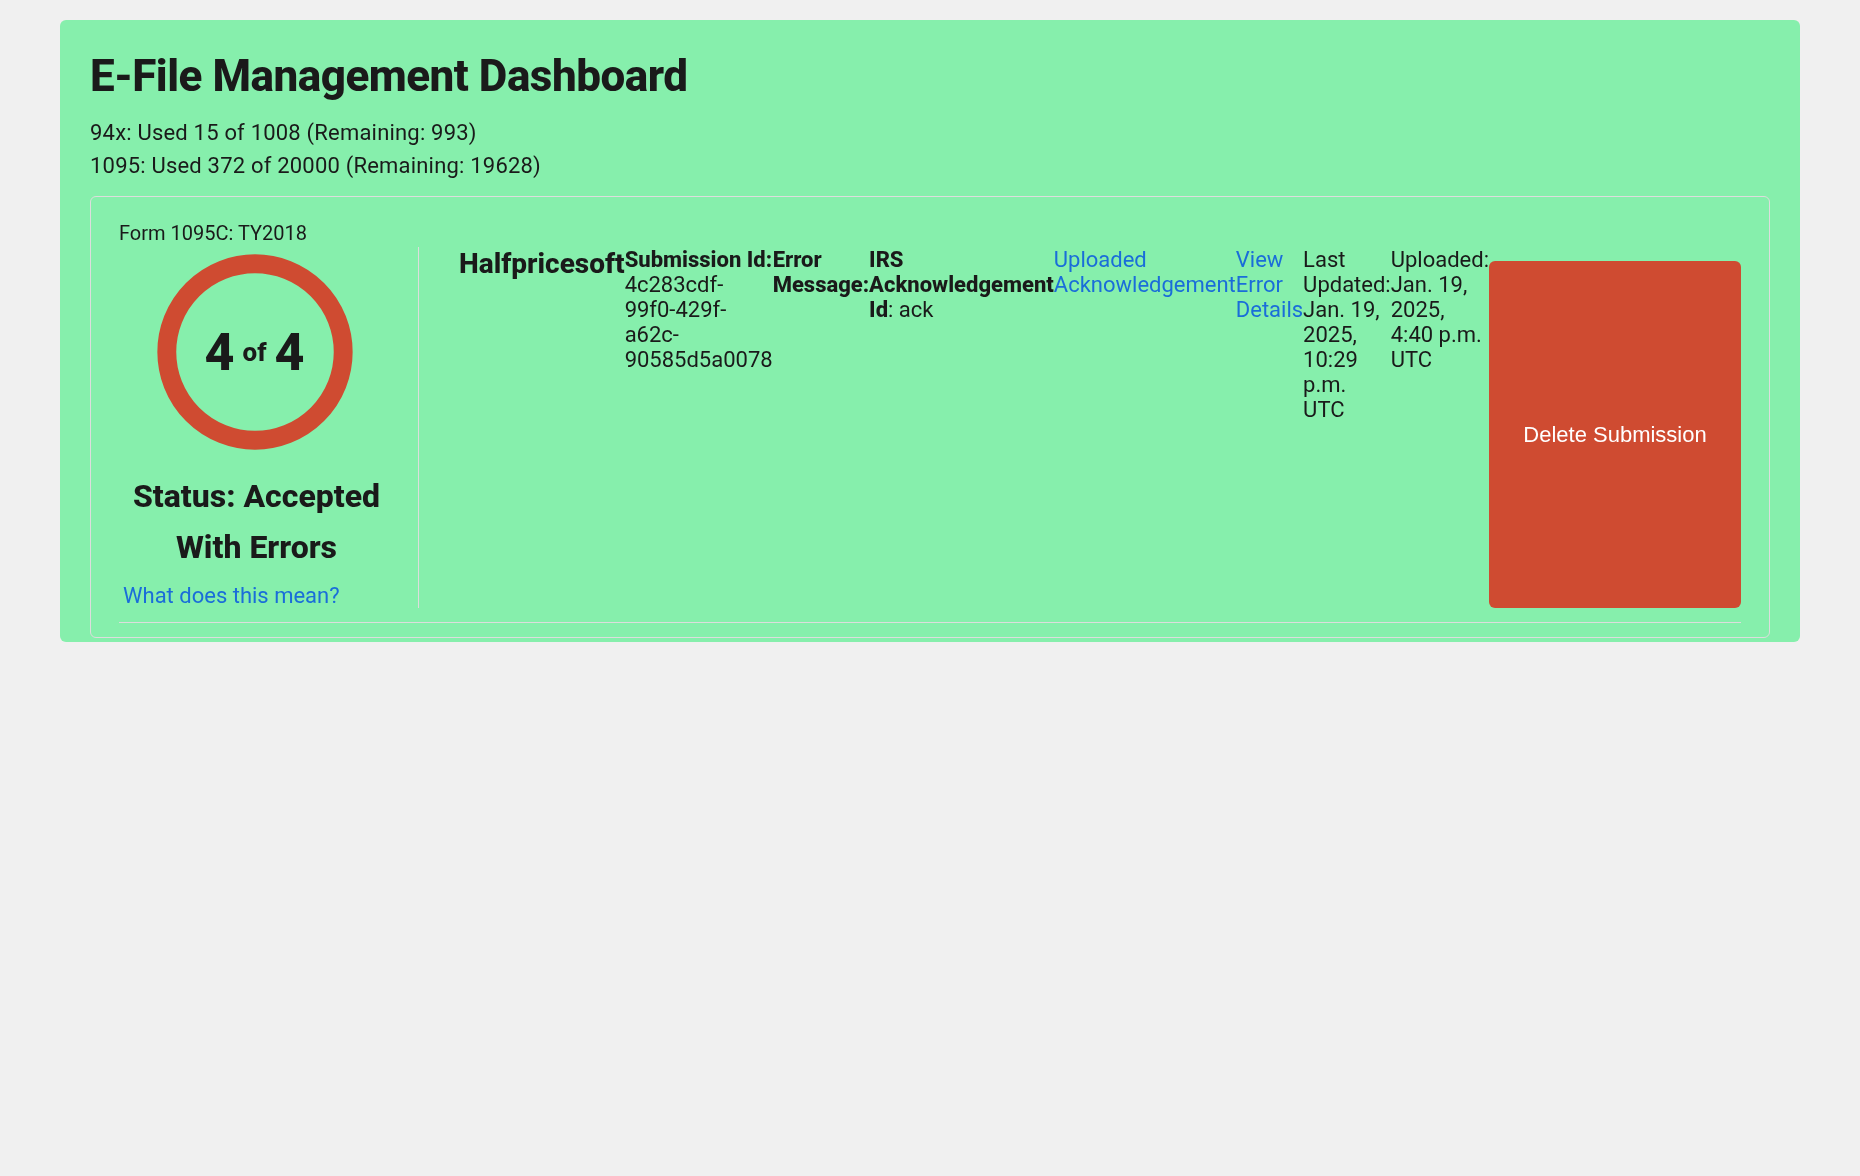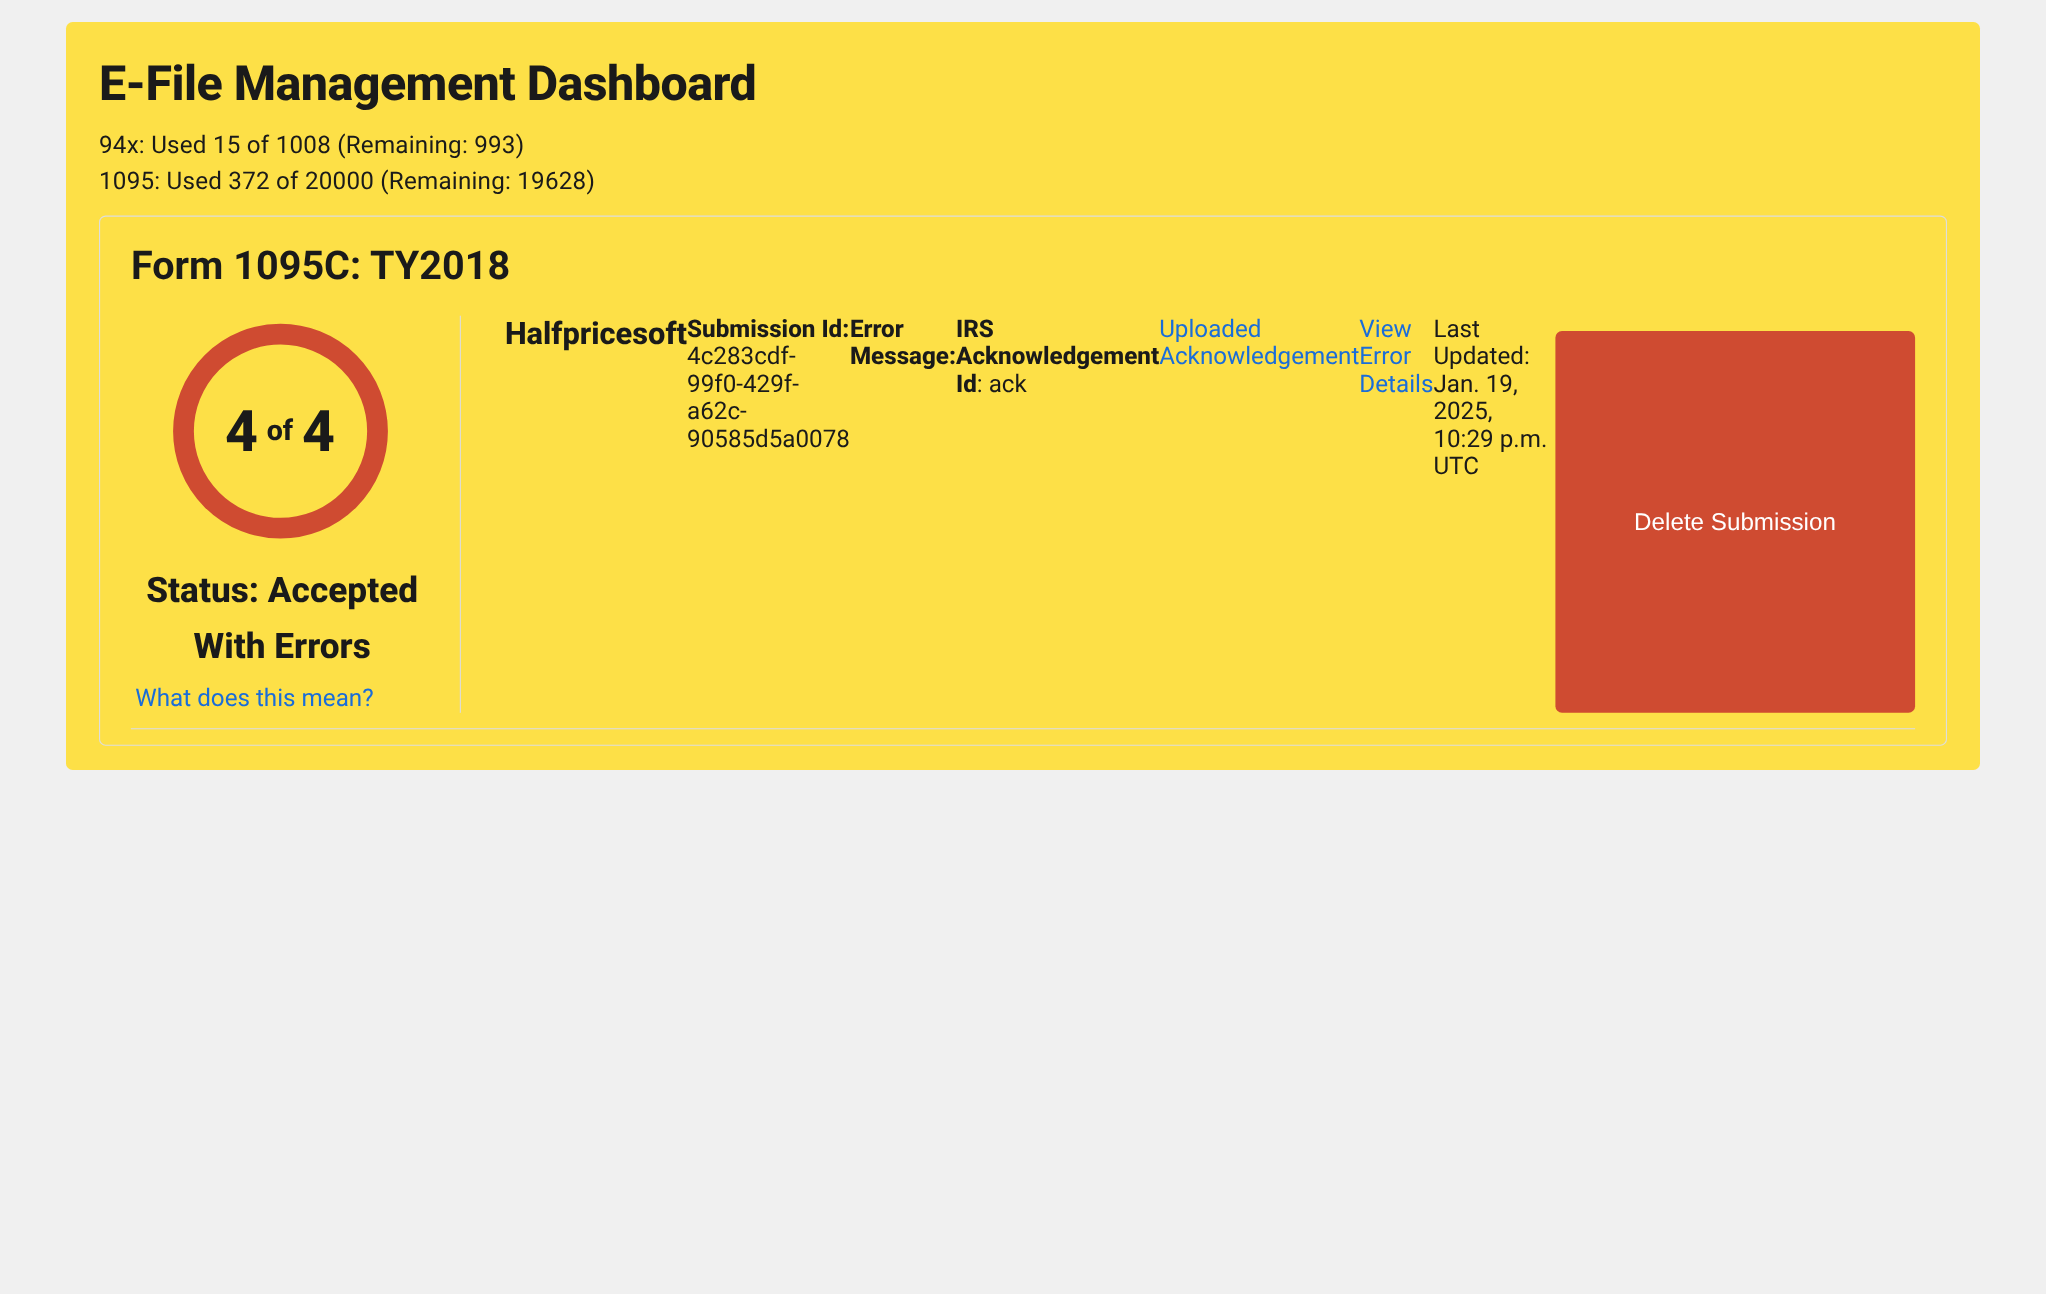--- a/index.html
+++ b/index.html
@@ -3,23 +3,23 @@
 <meta charset="utf-8">
 <style>
 * { box-sizing: border-box; margin: 0; padding: 0; }
 body {
   font-family: -apple-system, BlinkMacSystemFont, "Segoe UI", Roboto, "Helvetica Neue", Arial, sans-serif;
   background: #f0f0f0;
   padding: 20px 60px;
   color: #1a1a1a;
 }
 .card {
-  background: #fde047;
+  background: #86efac;
   border-radius: 6px;
-  padding: 30px 30px 22px 30px;
+  padding: 30px 30px 4px 30px;
 }
 .page-title {
   font-size: 44px;
   font-weight: 800;
   letter-spacing: -0.5px;
   margin-bottom: 18px;
 }
 .usage-line {
   font-size: 22px;
   font-weight: 400;
@@ -27,23 +27,23 @@
   letter-spacing: 0.2px;
 }
 .usage-line .strong { font-weight: 400; }
 .form-panel {
   border: 1px solid #ddd;
   border-radius: 6px;
   margin-top: 18px;
   padding: 24px 28px 14px 28px;
 }
 .form-title {
-  font-size: 36px;
-  font-weight: 700;
-  margin-bottom: 24px;
+  font-size: 20px;
+  font-weight: 400;
+  margin-bottom: 2px;
 }
 .panel-body {
   display: flex;
   border-bottom: 1px solid #ddd;
   padding-bottom: 14px;
 }
 .status-col {
   width: 300px;
   padding-right: 28px;
   border-right: 1px solid #ddd;
@@ -164,18 +164,21 @@
           <span class="label">IRS Acknowledgement Id</span><span class="value">: ack</span>
         </div>
         <a href="#" class="link">Uploaded Acknowledgement</a>
         <a href="#" class="link">View Error Details</a>
 
         <div class="spacer"></div>
 
         <div class="timestamps">
           <span>Last Updated: </span><span>Jan. 19, 2025, 10:29 p.m. UTC</span>
         </div>
+        <div class="timestamps">
+          <span>Uploaded: </span><span>Jan. 19, 2025, 4:40 p.m. UTC</span>
+        </div>
 
         <button class="delete-btn">Delete Submission</button>
       </div>
     </div>
   </div>
 </div>
 
 </body></html>

